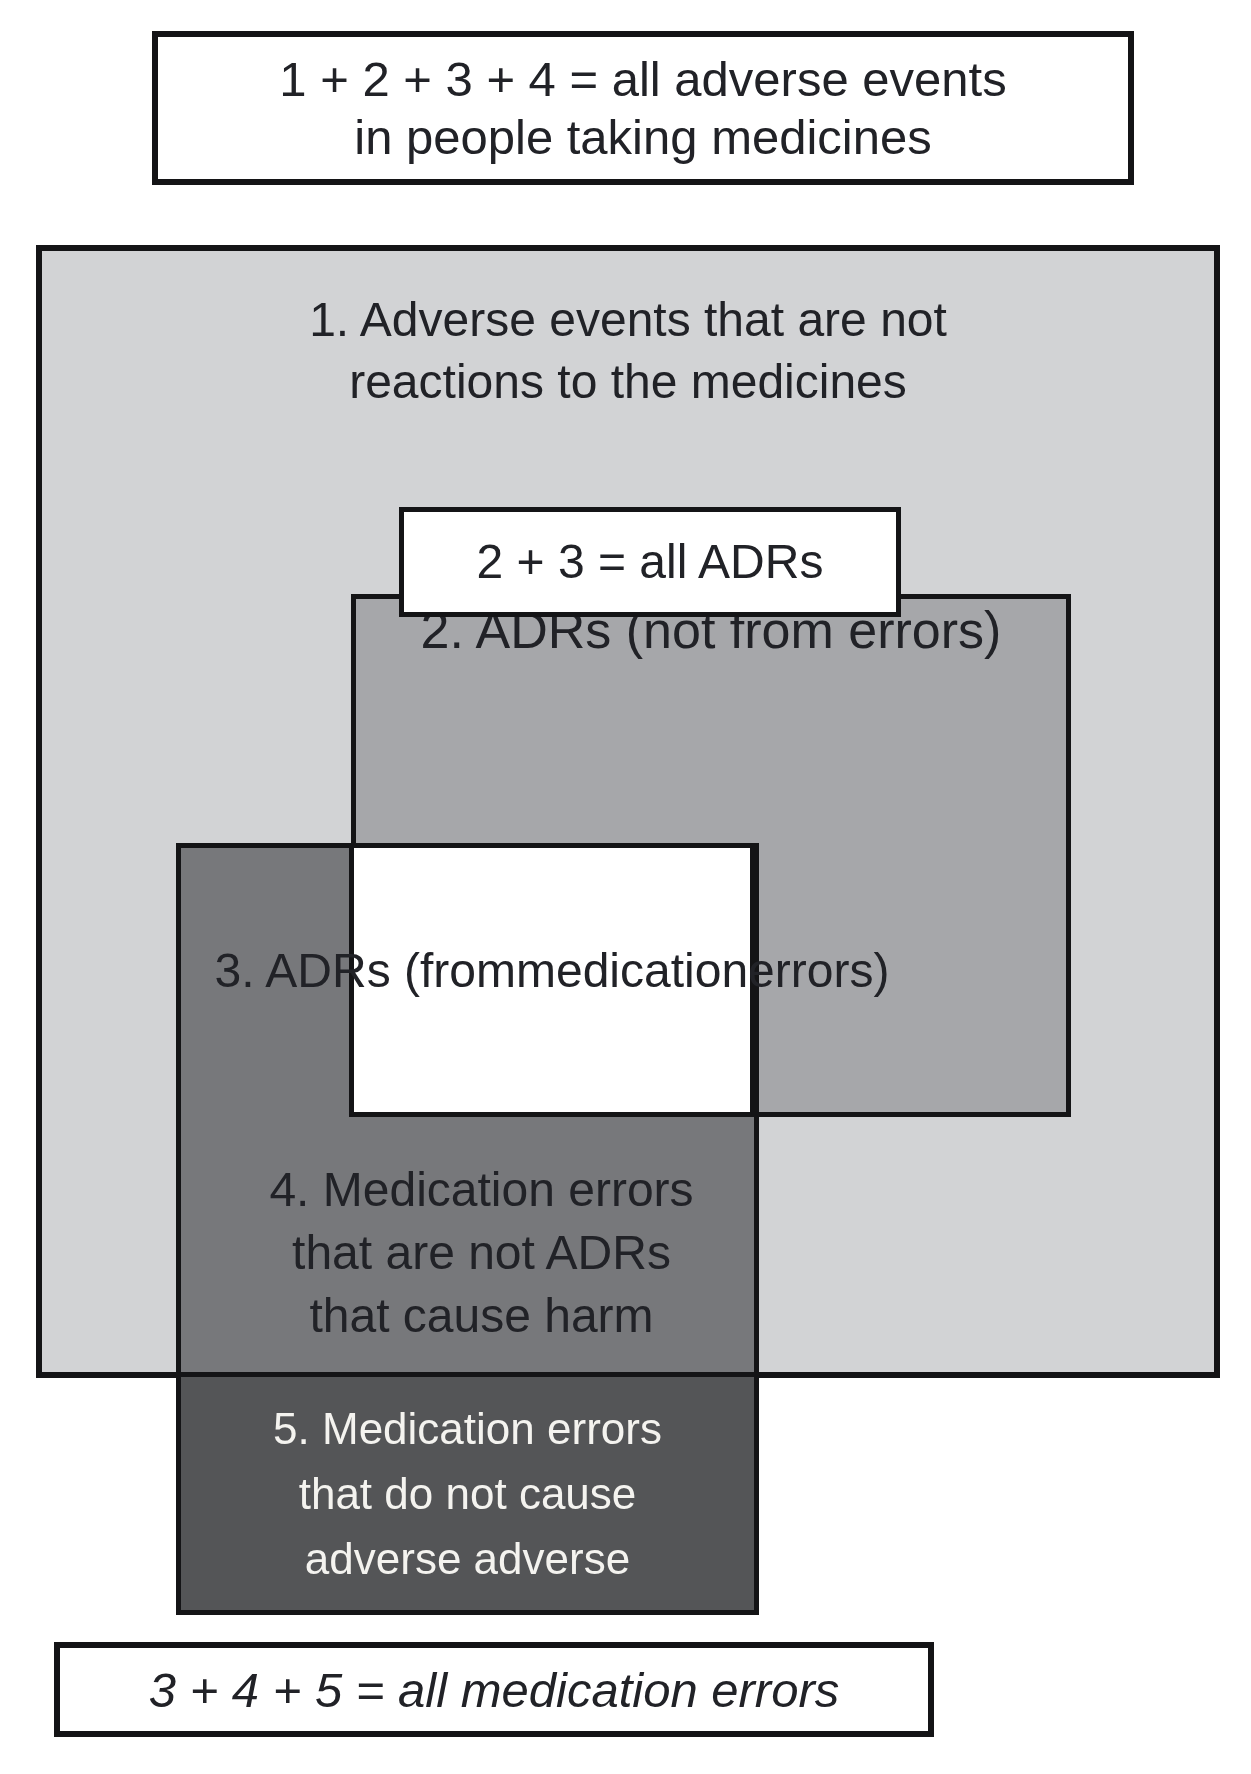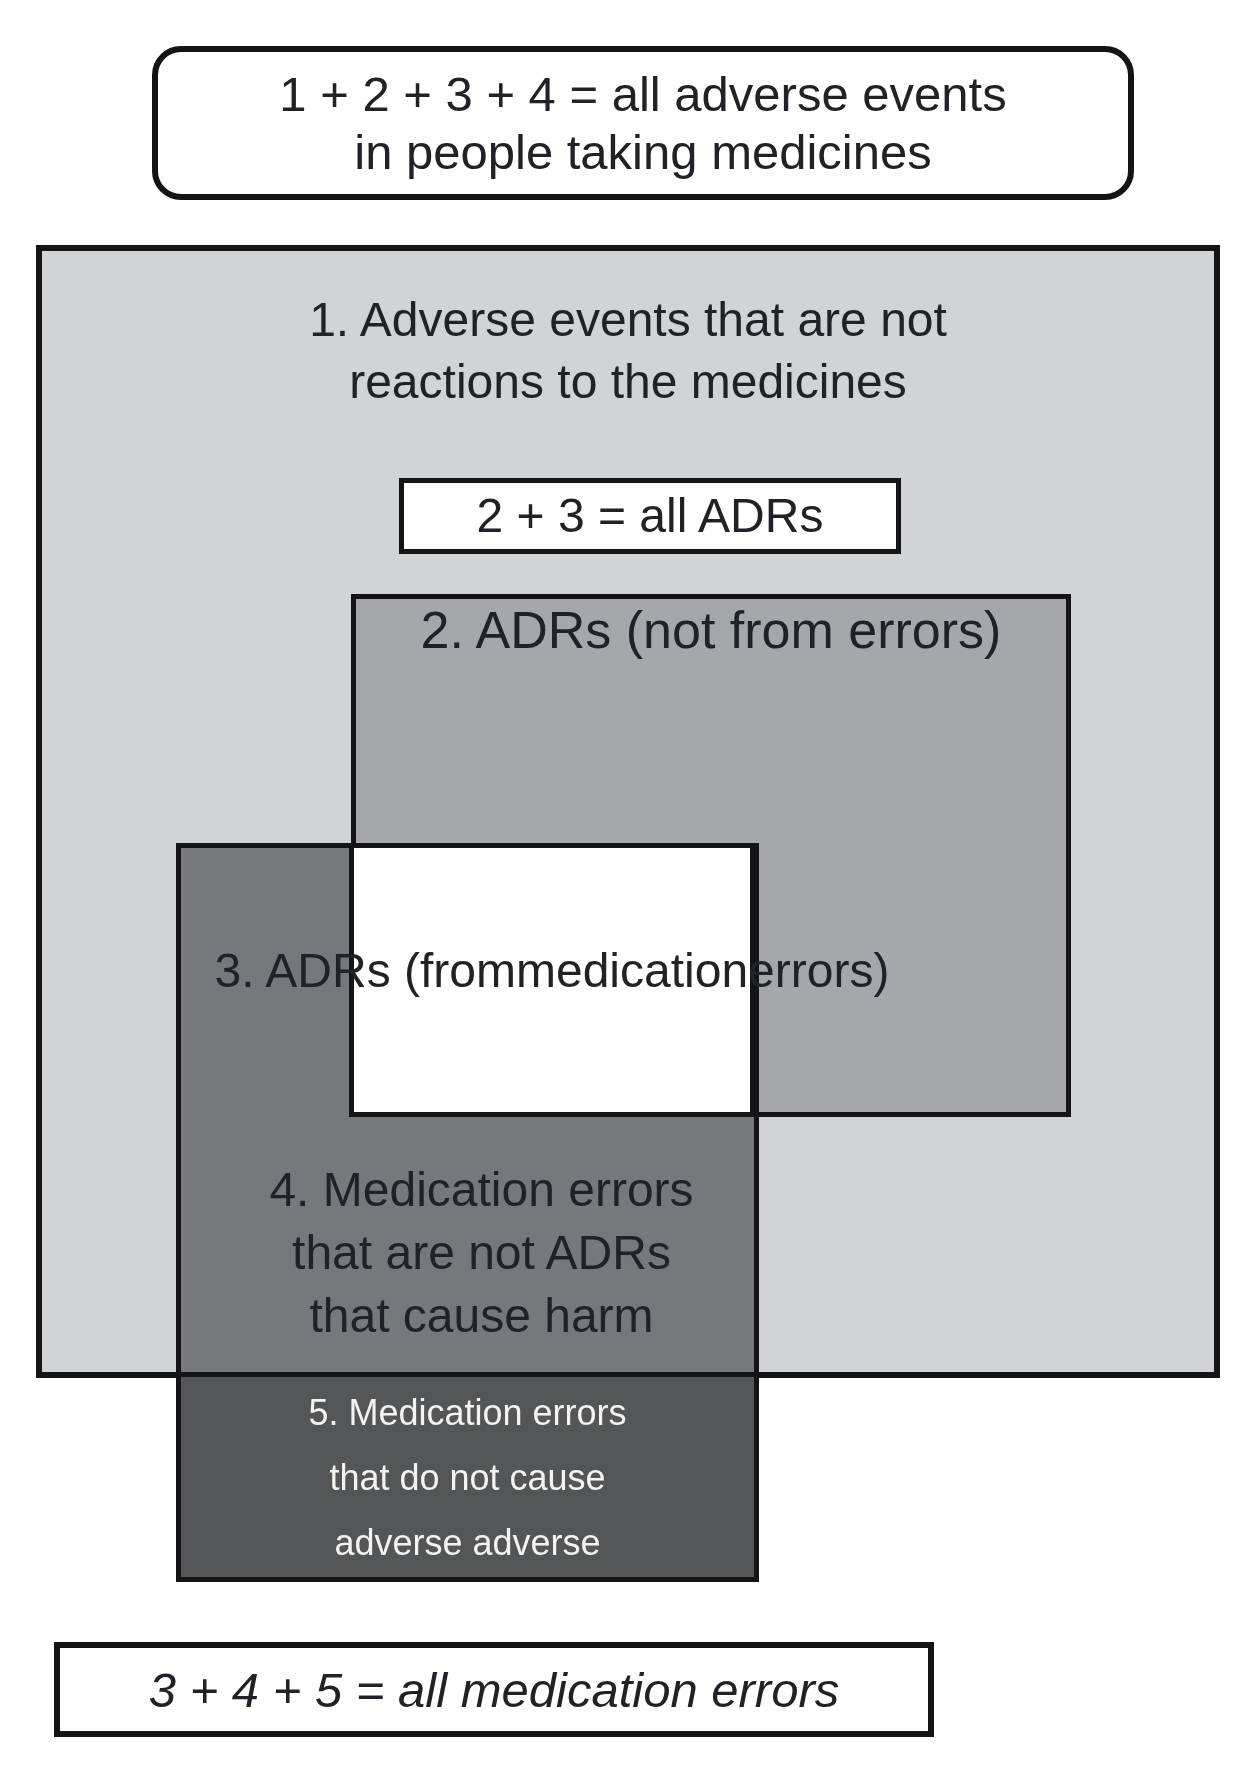--- a/index.html
+++ b/index.html
@@ -30,45 +30,44 @@
     justify-content: center;
     text-align: center;
   }
   .ln {
     display: block;
     white-space: nowrap;
   }
 
   
   .top-box {
-    left: 152px; top: 46px;
+    left: 152px; top: 31px;
     width: 982px; height: 154px;
     line-height: 58px;
     font-size: 49px;
-    border-radius: 29px;
   }
 
   
   .region-1 {
     left: 36px; top: 245px;
     width: 1184px; height: 1133px;
     background: #d2d3d5;
     border-width: 6px;
   }
   .region-1 .heading {
     margin-top: 38px;
     text-align: center;
     font-size: 48px;
     line-height: 62px;
   }
 
   
   .adr-sum-box {
-    left: 399px; top: 478px;
-    width: 502px; height: 76px;
+    left: 399px; top: 507px;
+    width: 502px; height: 110px;
     border-width: 5px;
     font-size: 48px;
     line-height: 52px;
   }
 
   
   .region-2 {
     left: 351px; top: 594px;
     width: 720px; height: 523px;
     background: #a6a7aa;
@@ -106,29 +105,29 @@
     justify-content: center;
     padding-bottom: 18px;
     text-align: center;
     font-size: 48px;
     line-height: 70px;
   }
 
   
   .region-5 {
     left: 176px; top: 1372px;
-    width: 583px; height: 210px;
+    width: 583px; height: 243px;
     background: #545557;
     color: #f4f3ef;
     display: flex;
     flex-direction: column;
     align-items: center;
     justify-content: center;
     text-align: center;
-    font-size: 36px;
+    font-size: 44px;
     line-height: 65px;
   }
 
   
   .bottom-box {
     left: 54px; top: 1642px;
     width: 880px; height: 95px;
     font-size: 49px;
     line-height: 52px;
     font-style: italic;

